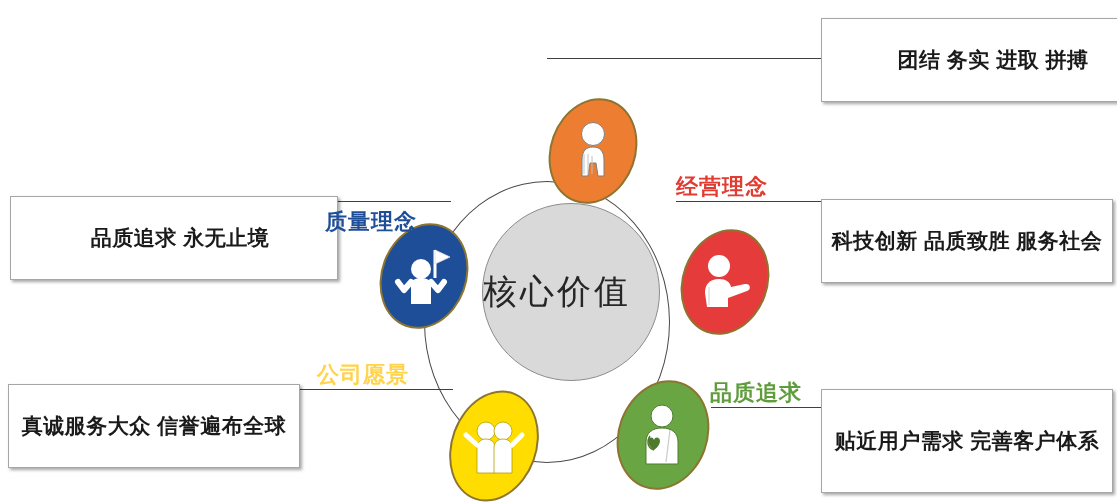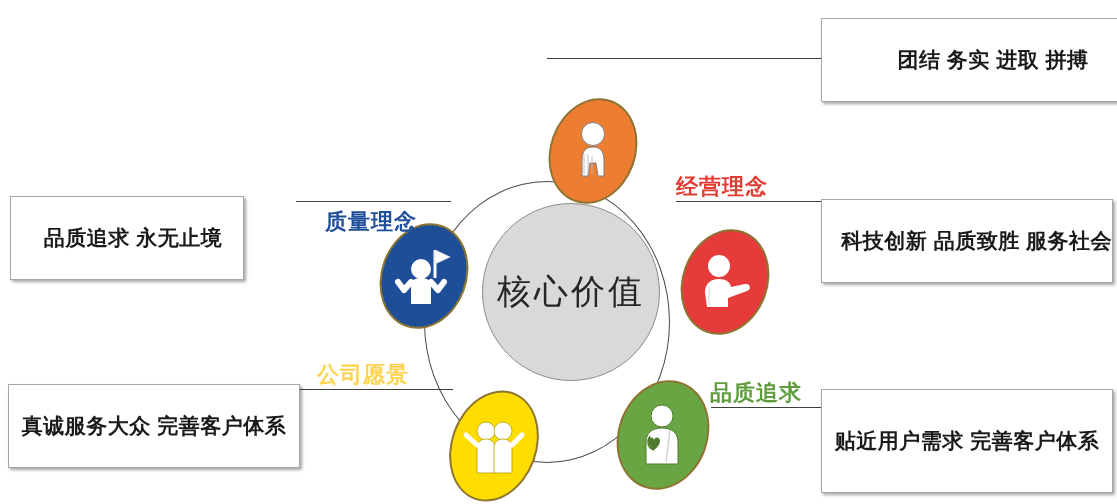--- a/index.html
+++ b/index.html
@@ -37,27 +37,27 @@
   .textbox span {
     font-weight: bold;
     color: #1a1a1a;
     letter-spacing: 0.5px;
     white-space: nowrap;
   }
 
   #box-culture  { left: 821px;  top: 18px;  width: 344px; height: 84px; }
   #box-culture span { font-size: 21px; }
 
-  #box-business { left: 821px;  top: 199px; width: 292px; height: 84px; justify-content: flex-end; }
+  #box-business { left: 821px;  top: 199px; width: 292px; height: 84px; }
   #box-business span { font-size: 21px; }
 
   #box-service  { left: 821px;  top: 389px; width: 292px; height: 104px; }
   #box-service span { font-size: 21px; }
 
-  #box-quality  { left: 10px;   top: 196px; width: 234px; height: 84px; padding-left: 12px; }
+  #box-quality  { left: 10px;   top: 196px; width: 328px; height: 84px; padding-left: 12px; }
   #box-quality span { font-size: 21px; }
 
   #box-vision   { left: 8px;    top: 384px; width: 292px; height: 84px; }
   #box-vision span { font-size: 21px; }
 
   
   .cat-label {
     position: absolute;
     font-size: 22px;
     font-weight: bold;
@@ -96,21 +96,20 @@
   }
   #core {
     position: absolute;
     left: 482px; top: 203px;
     width: 176px; height: 176px;
     border-radius: 50%;
     background: #d9d9d9;
     border: 1.6px solid #8c8c8c;
     display: flex;
     align-items: center;
-    justify-content: center;
     z-index: 2;
   }
   #core span {
     font-size: 34px;
     color: #262626;
     letter-spacing: 3px;
   }
 
   
   .icon-oval {
@@ -223,16 +222,16 @@
 
   <div class="textbox" id="box-service">
     <span>贴近用户需求 完善客户体系</span>
   </div>
 
   <div class="textbox" id="box-quality">
     <span>品质追求 永无止境</span>
   </div>
 
   <div class="textbox" id="box-vision">
-    <span>真诚服务大众 完善客户体系</span>
+    <span>真诚服务大众 信誉遍布全球</span>
   </div>
 
 </div>
 
 </body></html>

